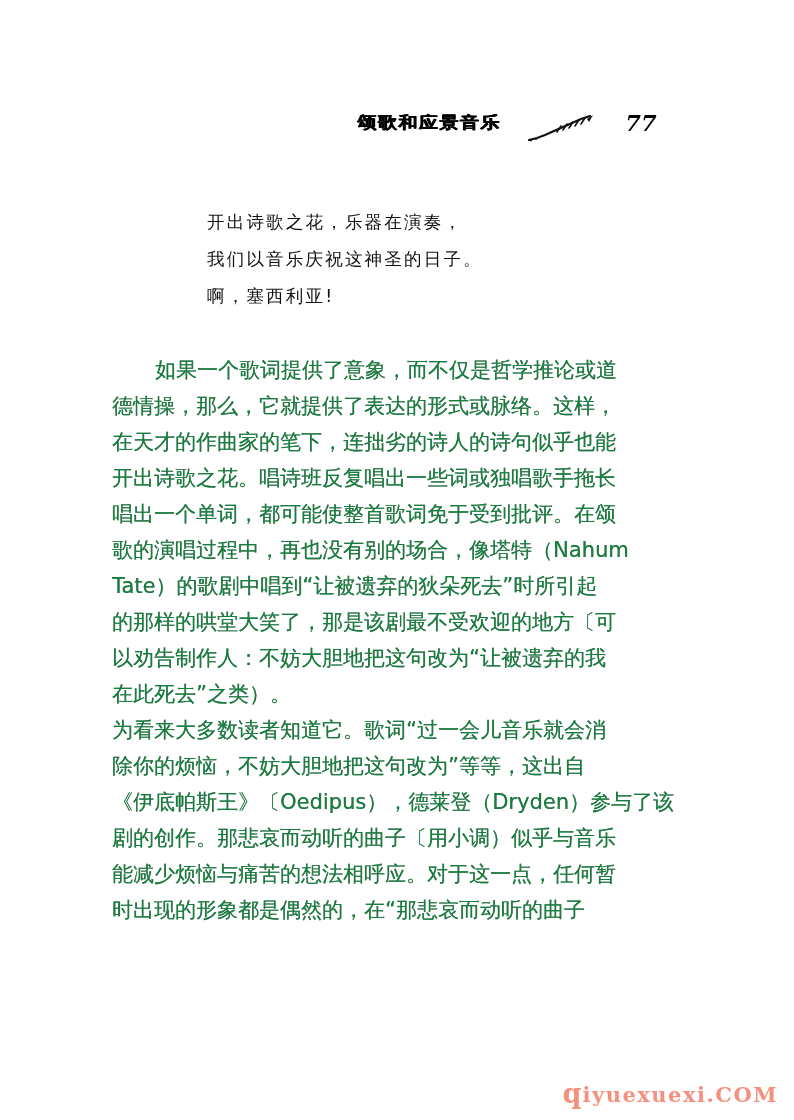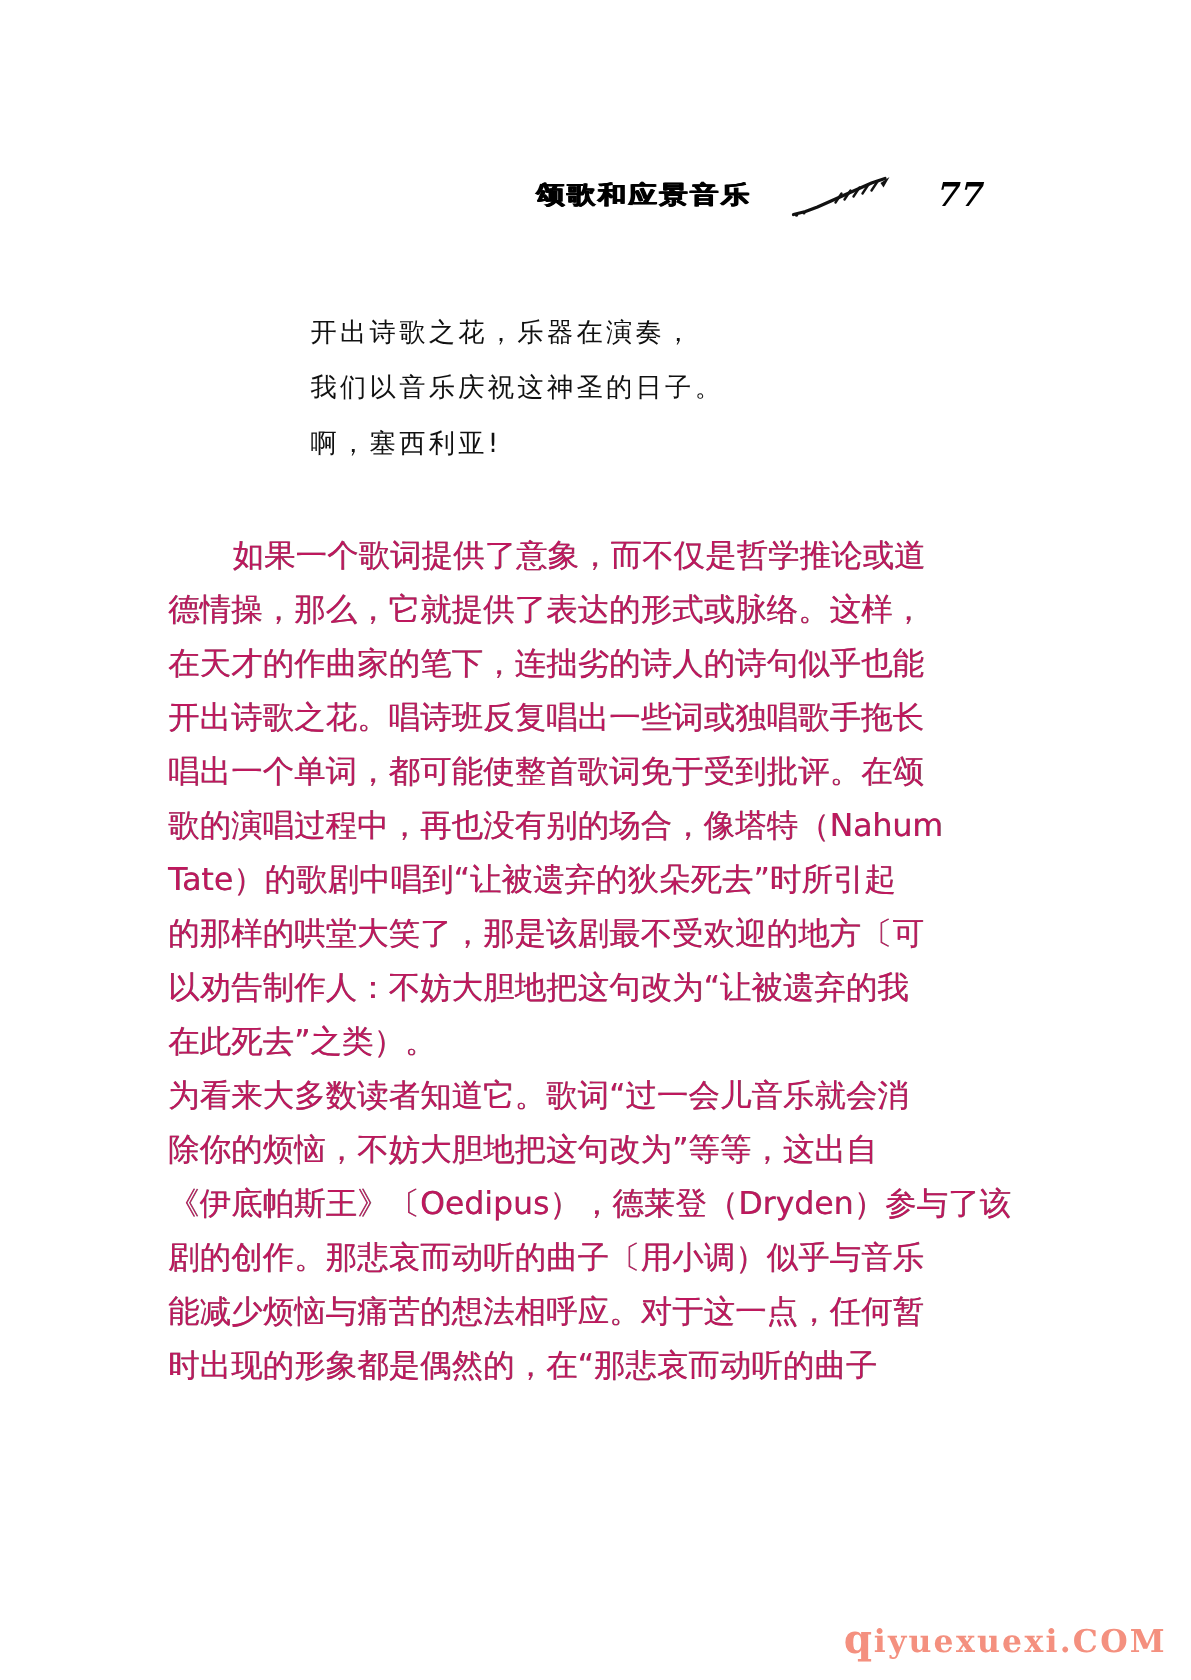--- a/index.html
+++ b/index.html
@@ -27,21 +27,20 @@
   }
 
   
   .running-head {
     position: absolute;
     left: 113px;
     top: 112px;
     width: 572px;
     height: 36px;
     display: flex;
-    align-items: center;
     justify-content: flex-end;
   }
 
   .head-title {
     font-family: "DejaVu Sans", "Liberation Sans", sans-serif;
     font-weight: 700;
     font-size: 19px;
     letter-spacing: 1.5px;
     line-height: 1;
     color: #000;
@@ -98,21 +97,21 @@
   }
 
   #body-one { top: 352px; }
   #body-two { top: 712px; }
 
   .body-line {
     font-family: "DejaVu Sans", "Liberation Sans", sans-serif;
     font-size: 21px;
     line-height: 36px;
     letter-spacing: 0px;
-    color: #be185d;
+    color: #15803d;
     white-space: nowrap;
     text-shadow: 0.3px 0 0 rgba(0,0,0,0.55);
   }
 
   .body-line.indent {
     padding-left: 43px;
   }
 
   
   .watermark {

